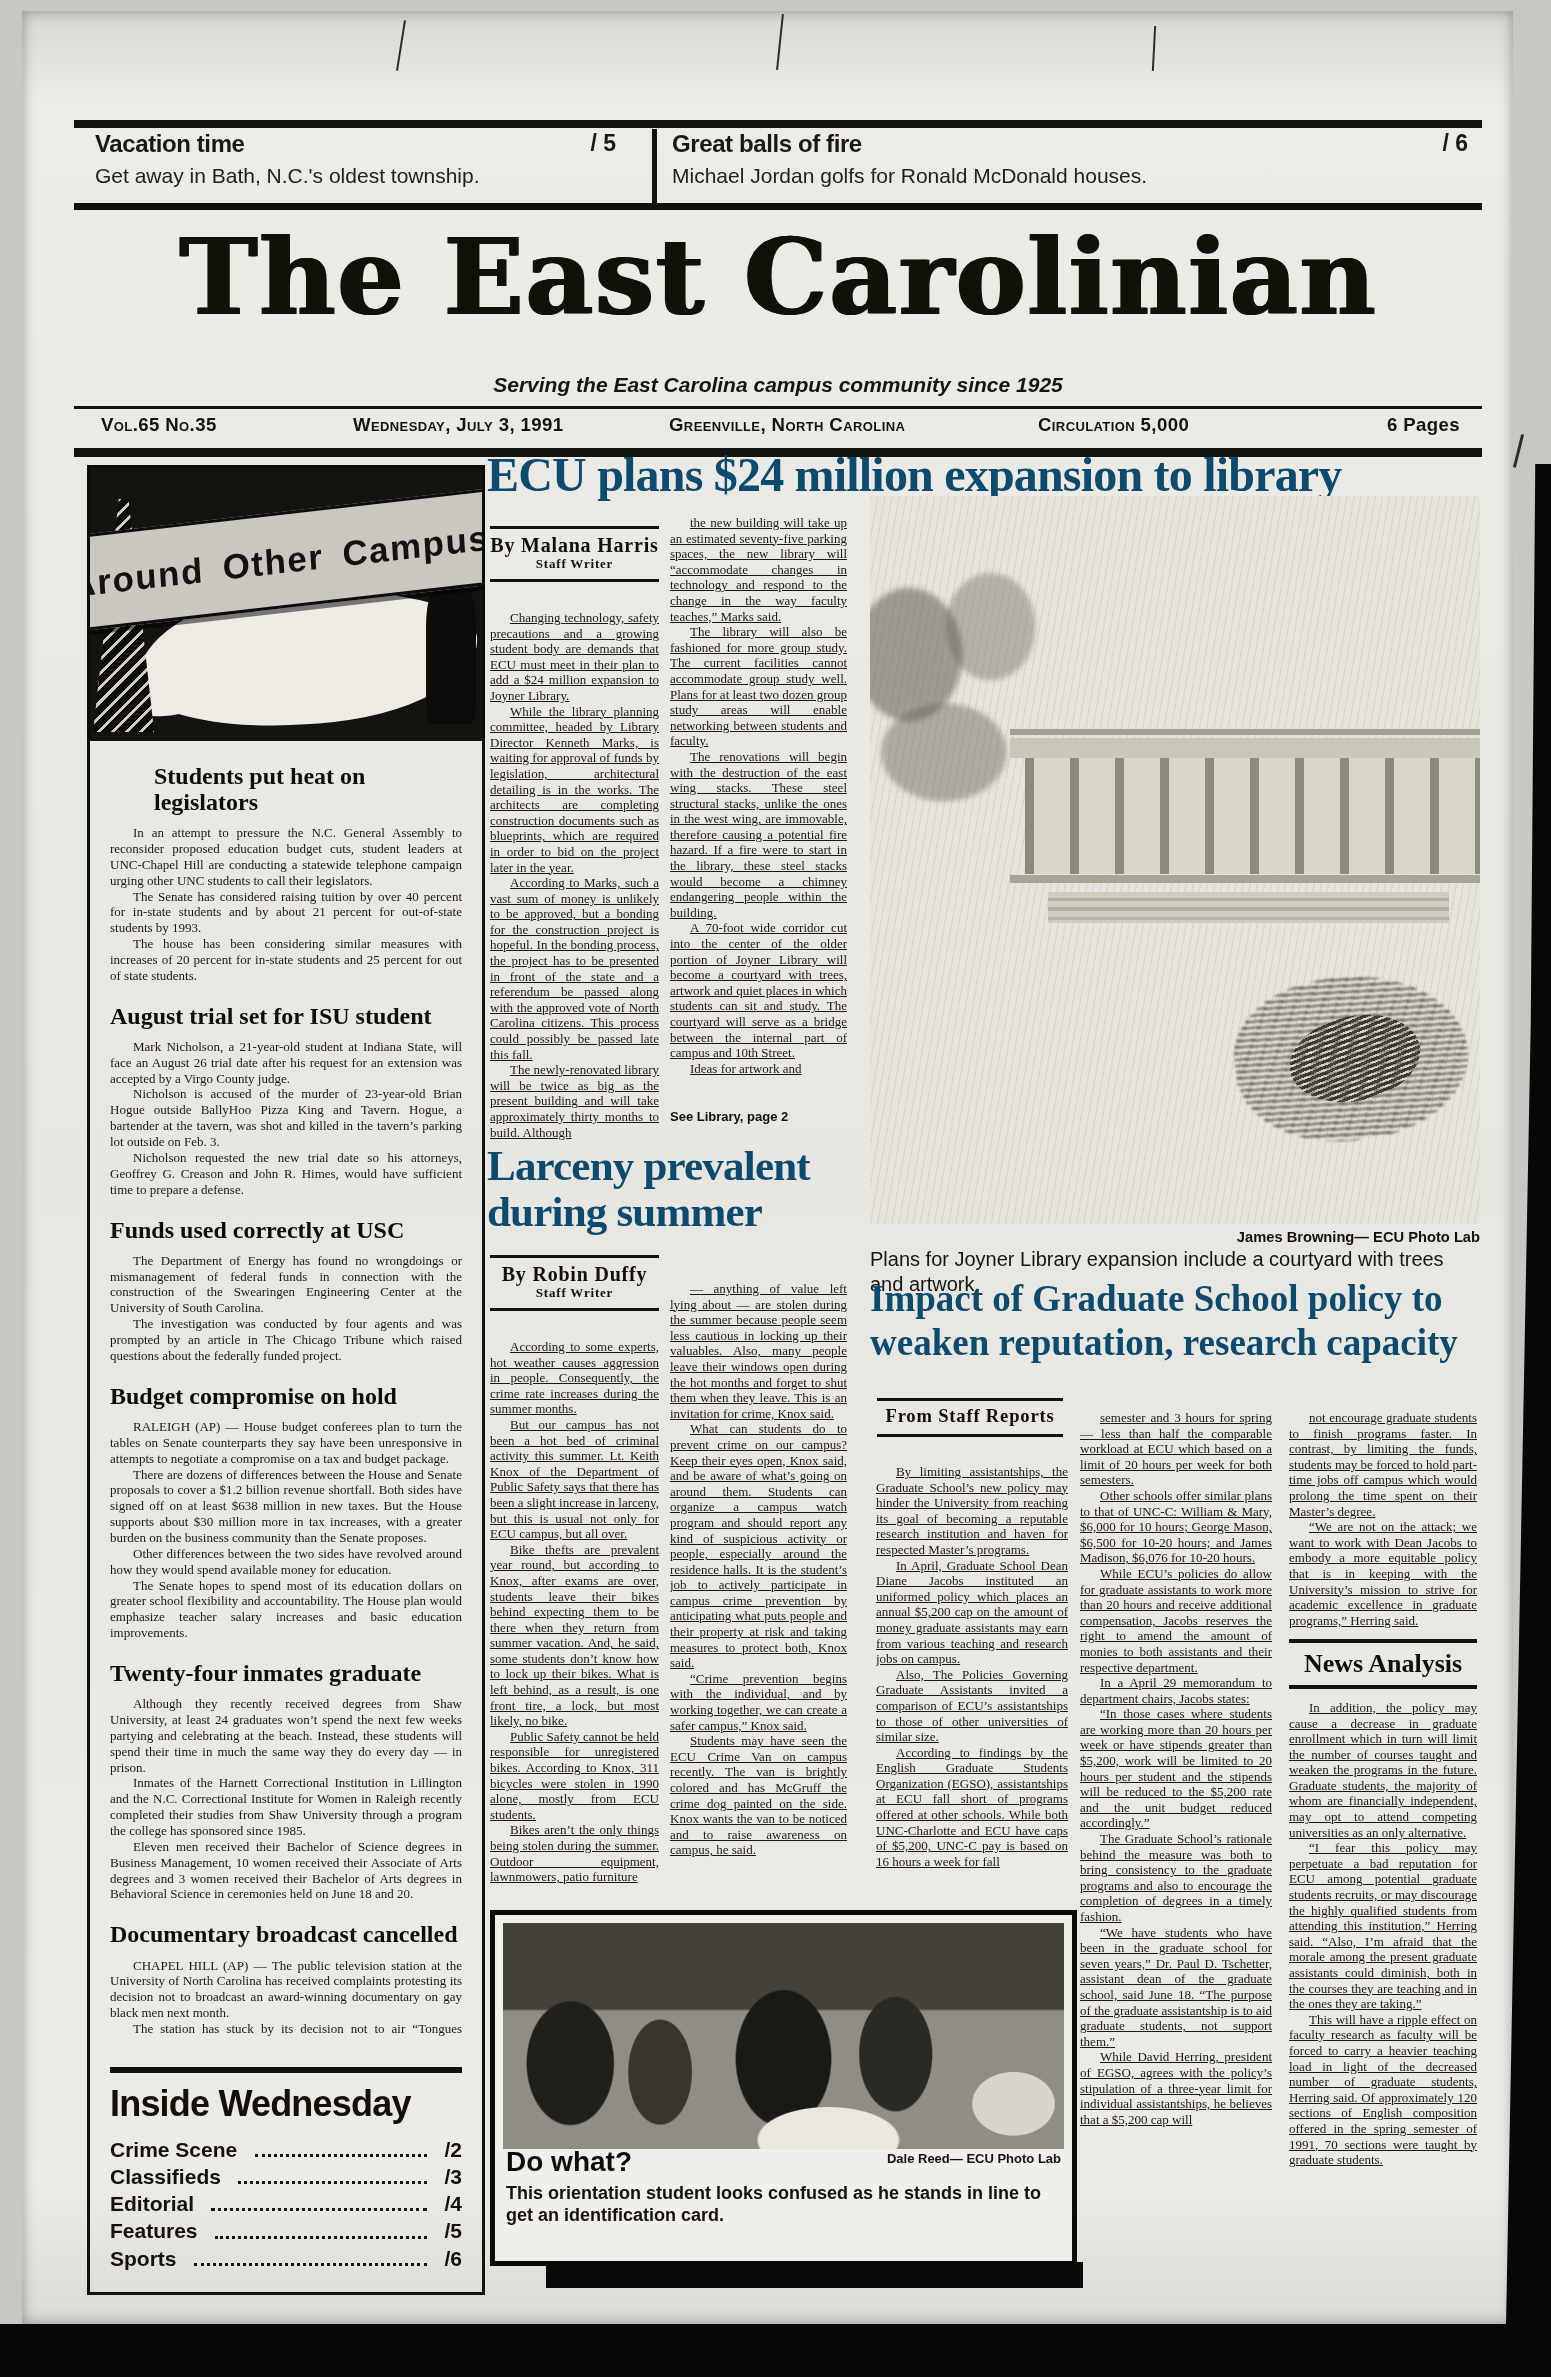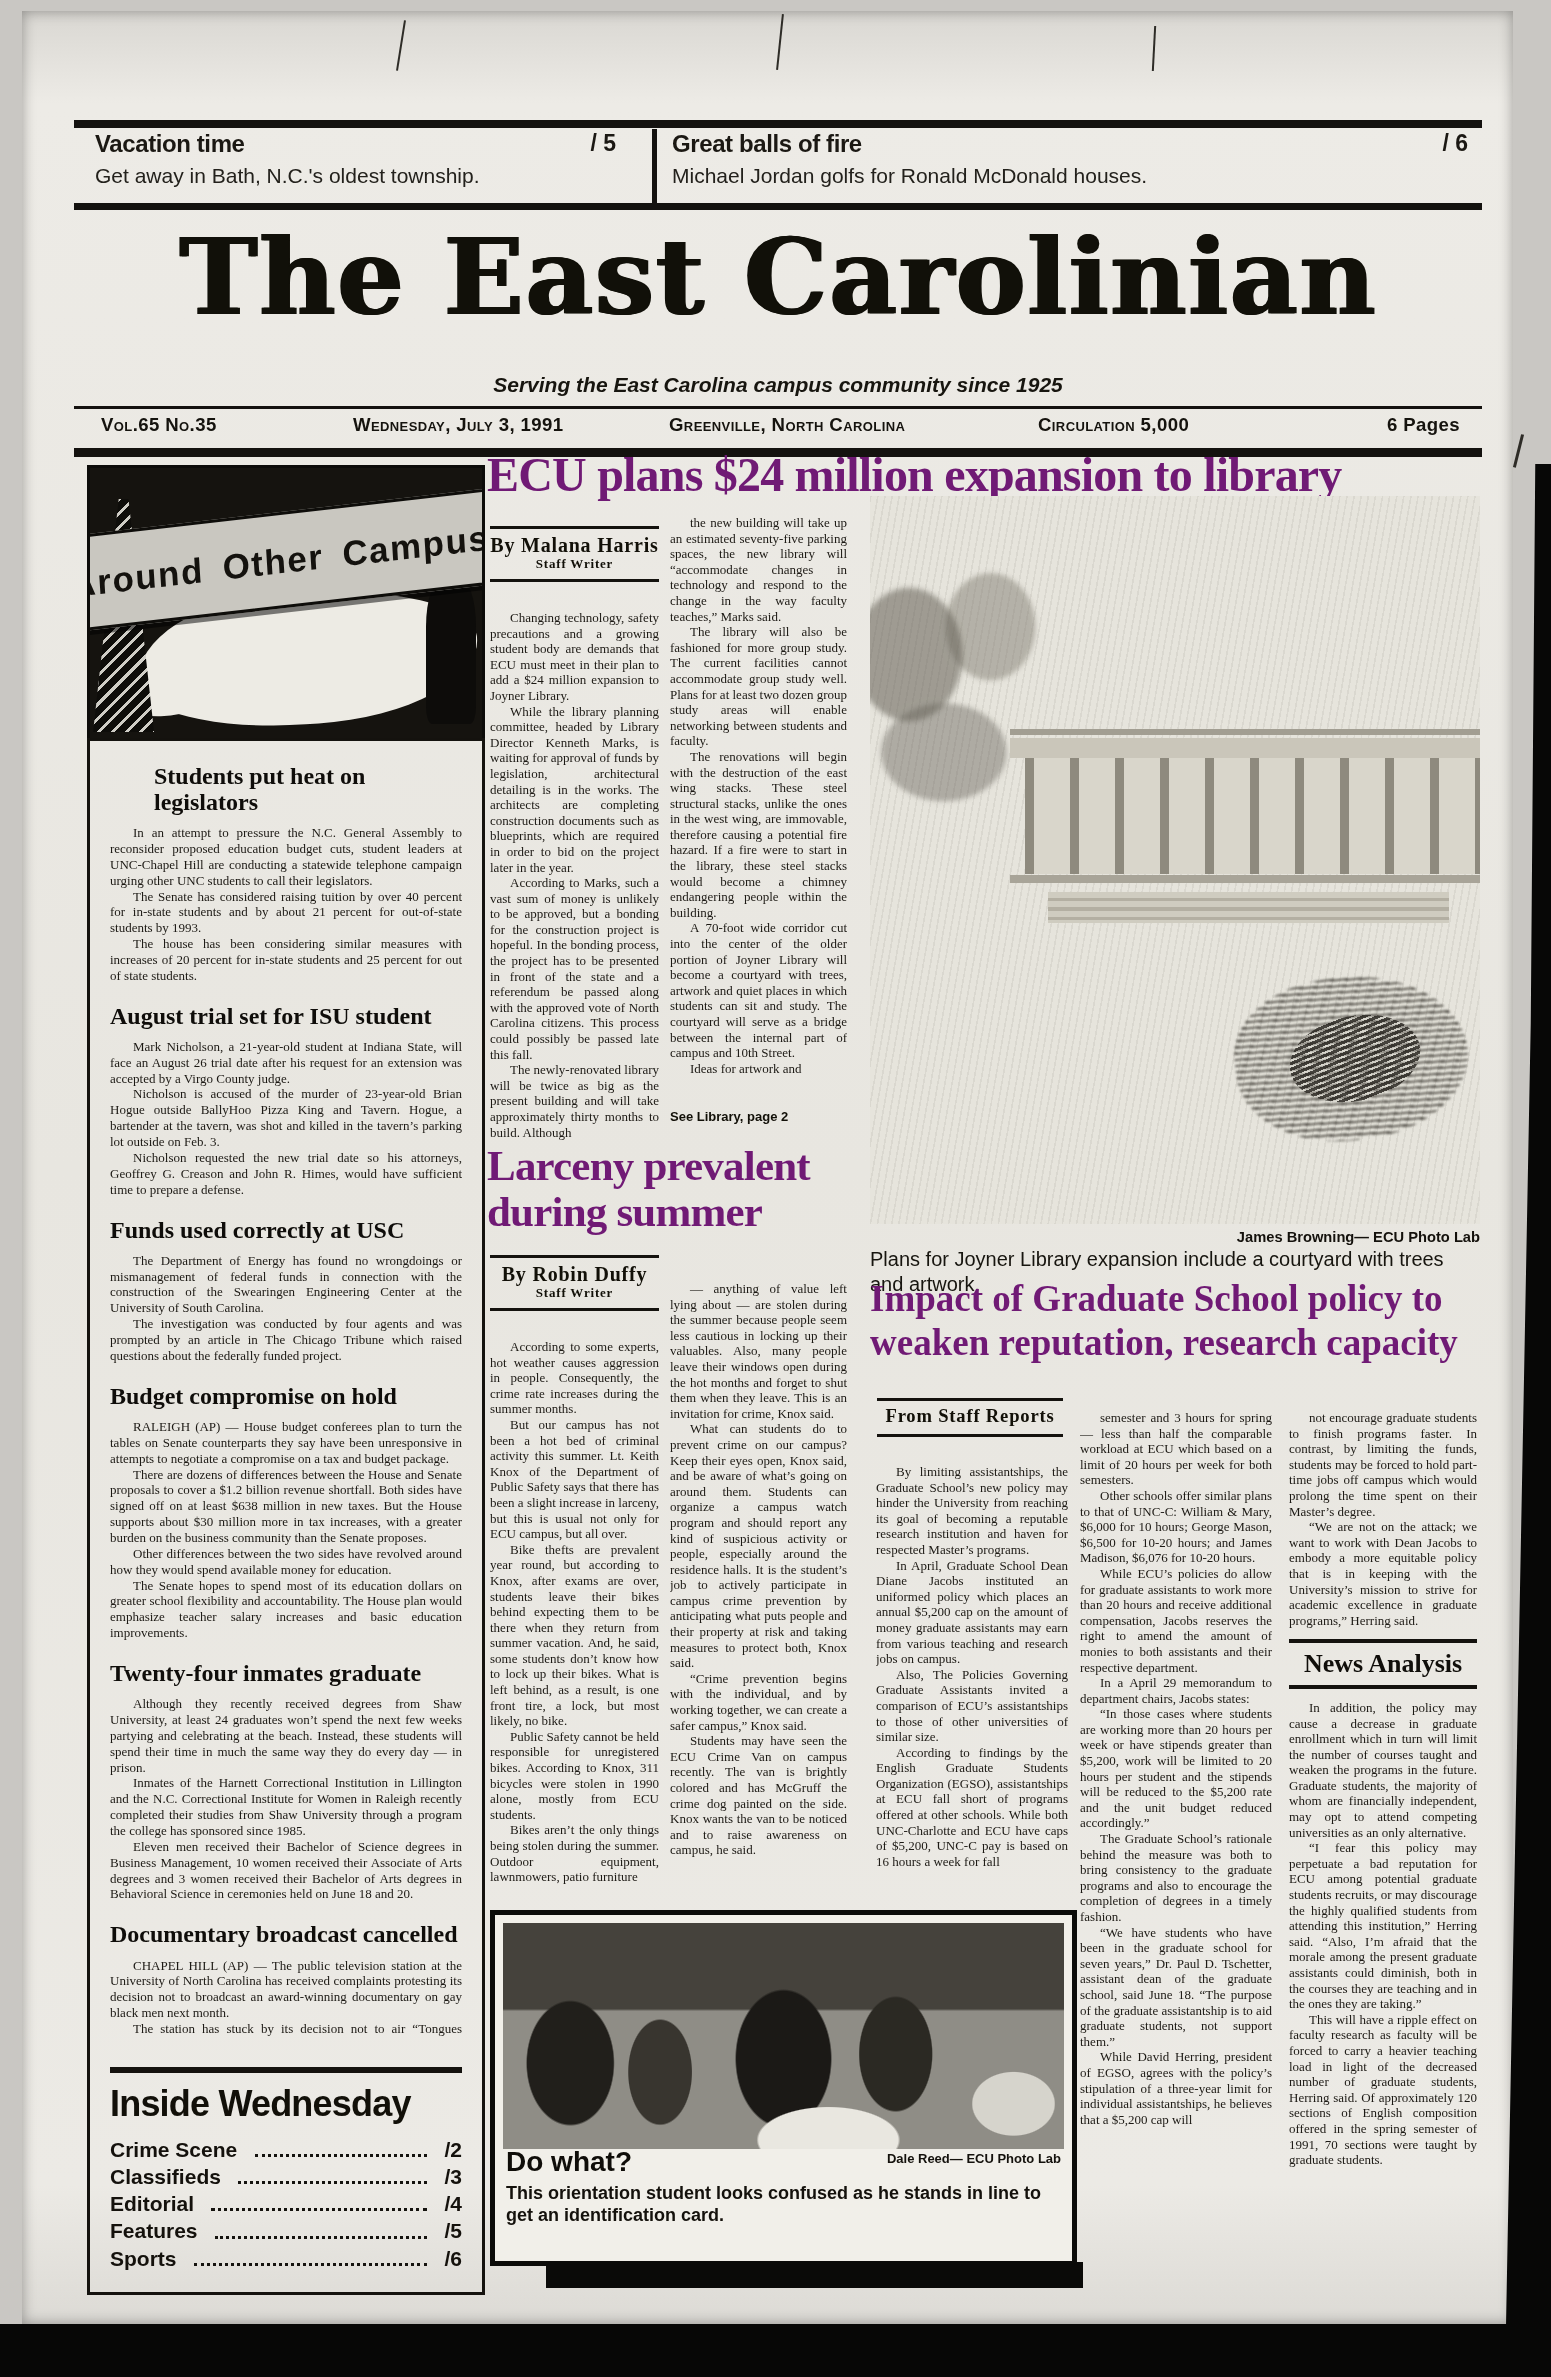--- a/index.html
+++ b/index.html
@@ -48,26 +48,26 @@
   .left-articles{position:absolute;left:20px;right:20px;top:0;height:1297px;overflow:hidden;}
   .left-articles h2{font:700 24px/1.08 "Liberation Serif",serif;margin:20px 0 9.3px;color:#0f0d0a;}
   .left-articles section:first-child h2{margin-top:23px;margin-left:44px;}
   .artbody p{margin:0;text-indent:23px;font:13px/1.22 "Liberation Serif",serif;text-align:justify;color:#1c1914;}
   
   .inside{position:absolute;left:20px;right:20px;bottom:20px;border-top:6.2px solid #14120e;padding-top:12.4px;}
   .inside h3{font:700 36px/1 "Liberation Sans","DejaVu Sans",sans-serif;letter-spacing:-0.8px;margin:0 0 14px;color:#121009;}
   .inside-row{display:flex;align-items:flex-end;font:700 21px/1.3 "Liberation Sans","DejaVu Sans",sans-serif;color:#14110c;gap:15px;}
   .inside-row .leader{flex:1;border-bottom:3.1px dotted #15130f;margin:0 2.3px 6.2px;}
   
-  .headline{position:absolute;font-weight:700;color:#701a75;font-family:"Liberation Serif",serif;}
+  .headline{position:absolute;font-weight:700;color:#0c4a6e;font-family:"Liberation Serif",serif;}
   .byline-box{position:absolute;border-top:3.1px solid #14120e;border-bottom:3.1px solid #14120e;
               text-align:center;padding:5.4px 0 7px;}
   .byline-name{font:700 20px/1.1 "Liberation Serif",serif;letter-spacing:0.8px;color:#121008;}
   .byline-role{font:700 13px/1.2 "Liberation Serif",serif;letter-spacing:0.8px;color:#121008;}
-  .ncol{position:absolute;overflow:hidden;}
+  .ncol{position:absolute;overflow:hidden;text-decoration:underline;}
   .ncol p{margin:0;text-indent:20px;font:13px/1.2 "Liberation Serif",serif;text-align:justify;color:#1c1914;}
   .jump{font:700 13px/1.3 "Liberation Sans","DejaVu Sans",sans-serif;color:#121008;}
   
   .lib-photo{position:absolute;left:870px;top:496px;width:610px;height:728px;background:#e6e4dc;overflow:hidden;}
   .sk-hatch{position:absolute;inset:0;background:repeating-linear-gradient(100deg,rgba(110,106,96,.10) 0 1.6px,transparent 1.6px 7px);}
   .sk-trees{position:absolute;left:-31px;top:47px;width:233px;height:279px;filter:blur(2.3px);
             background:radial-gradient(ellipse 93px 116px at 30% 40%,rgba(100,96,86,.55) 0 55%,transparent 60%),
                        radial-gradient(ellipse 78px 93px at 65% 30%,rgba(120,116,104,.45) 0 55%,transparent 60%),
                        radial-gradient(ellipse 109px 85px at 45% 75%,rgba(90,86,78,.40) 0 55%,transparent 60%);}
   .sk-cornice{position:absolute;left:140px;top:233px;right:0;height:6.2px;background:#a29e92;}

